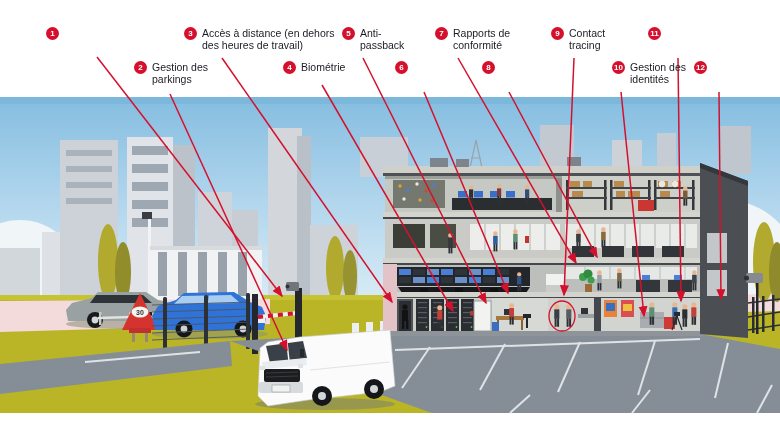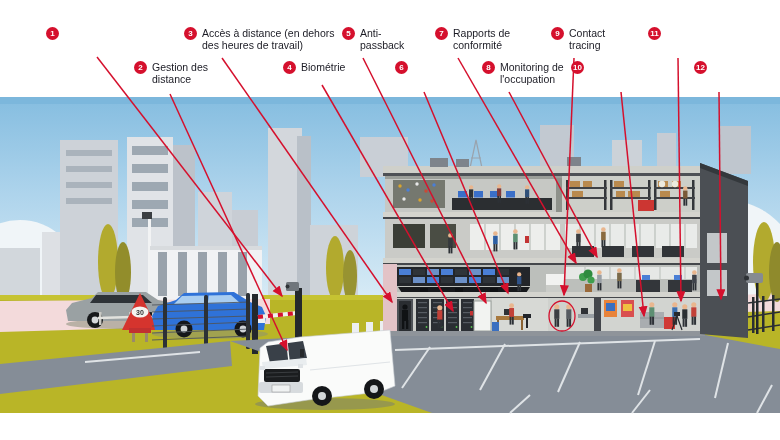--- a/index.html
+++ b/index.html
@@ -479,21 +479,21 @@
     <line x1="719" y1="92" x2="721" y2="299" marker-end="url(#ah)"></line>
     <ellipse cx="562" cy="316" rx="13" ry="15" stroke-width="1.3"></ellipse>
   </g>
 </svg>
 
 <div class="ann" style="left:46px;top:27px;">
   <span class="num">1</span>
 </div>
 <div class="ann" style="left:134px;top:61px;">
   <span class="num">2</span>
-  <span class="txt" style="width:60px">Gestion des distance</span>
+  <span class="txt" style="width:60px">Gestion des parkings</span>
 </div>
 <div class="ann" style="left:184px;top:27px;">
   <span class="num">3</span>
   <span class="txt" style="width:138px">Accès à distance (en dehors des heures de travail)</span>
 </div>
 <div class="ann" style="left:283px;top:61px;">
   <span class="num">4</span>
   <span class="txt" style="width:70px">Biométrie</span>
 </div>
 <div class="ann" style="left:342px;top:27px;">
@@ -502,28 +502,28 @@
 </div>
 <div class="ann" style="left:395px;top:61px;">
   <span class="num">6</span>
 </div>
 <div class="ann" style="left:435px;top:27px;">
   <span class="num">7</span>
   <span class="txt" style="width:78px">Rapports de conformité</span>
 </div>
 <div class="ann" style="left:482px;top:61px;">
   <span class="num">8</span>
-  <span class="txt" style="width:88px">Monitoring de l'occupation</span>
 </div>
 <div class="ann" style="left:551px;top:27px;">
   <span class="num">9</span>
   <span class="txt" style="width:48px">Contact tracing</span>
 </div>
-<div class="ann" style="left:571px;top:61px;justify-content:center;">
+<div class="ann" style="left:612px;top:61px;justify-content:center;">
   <span class="num">10</span>
+  <span class="txt" style="width:62px">Gestion des identités</span>
 </div>
 <div class="ann" style="left:648px;top:27px;">
   <span class="num">11</span>
 </div>
 <div class="ann" style="left:694px;top:61px;">
   <span class="num">12</span>
 </div>
 
 </div>
 

